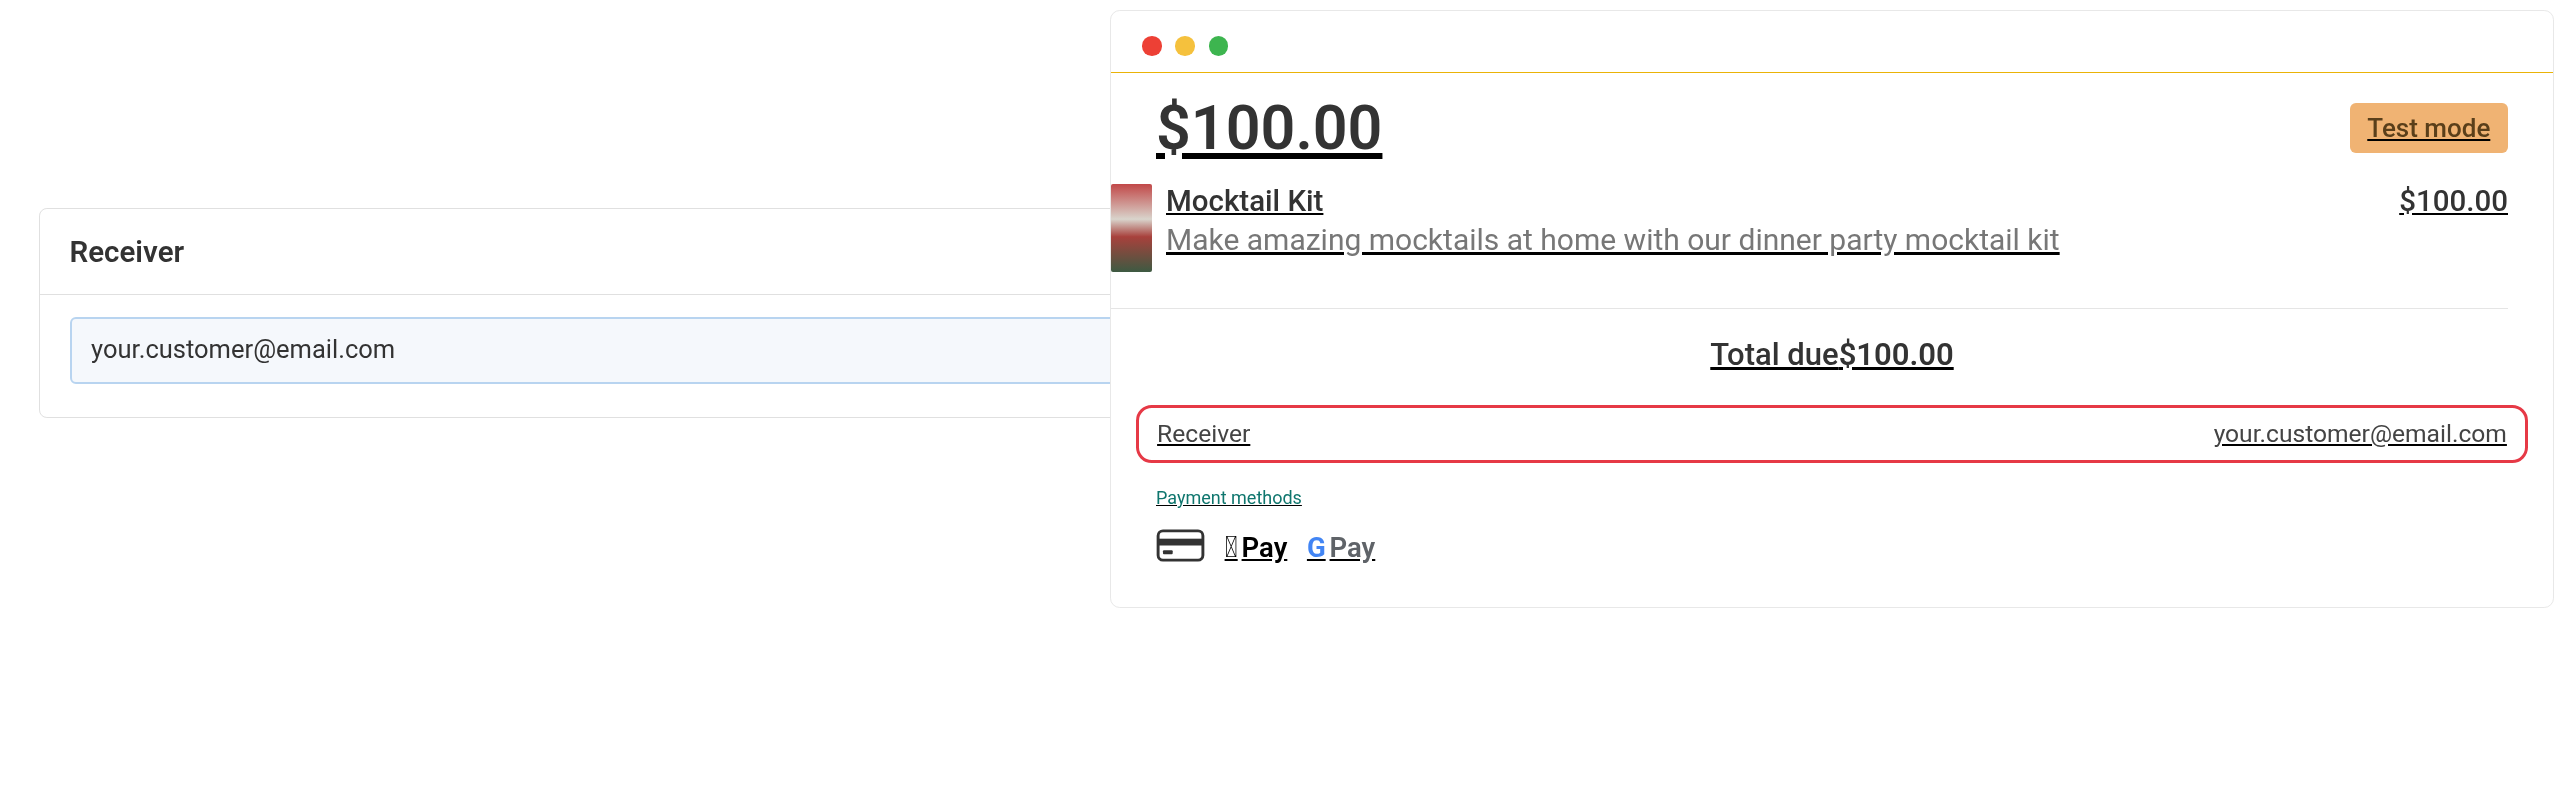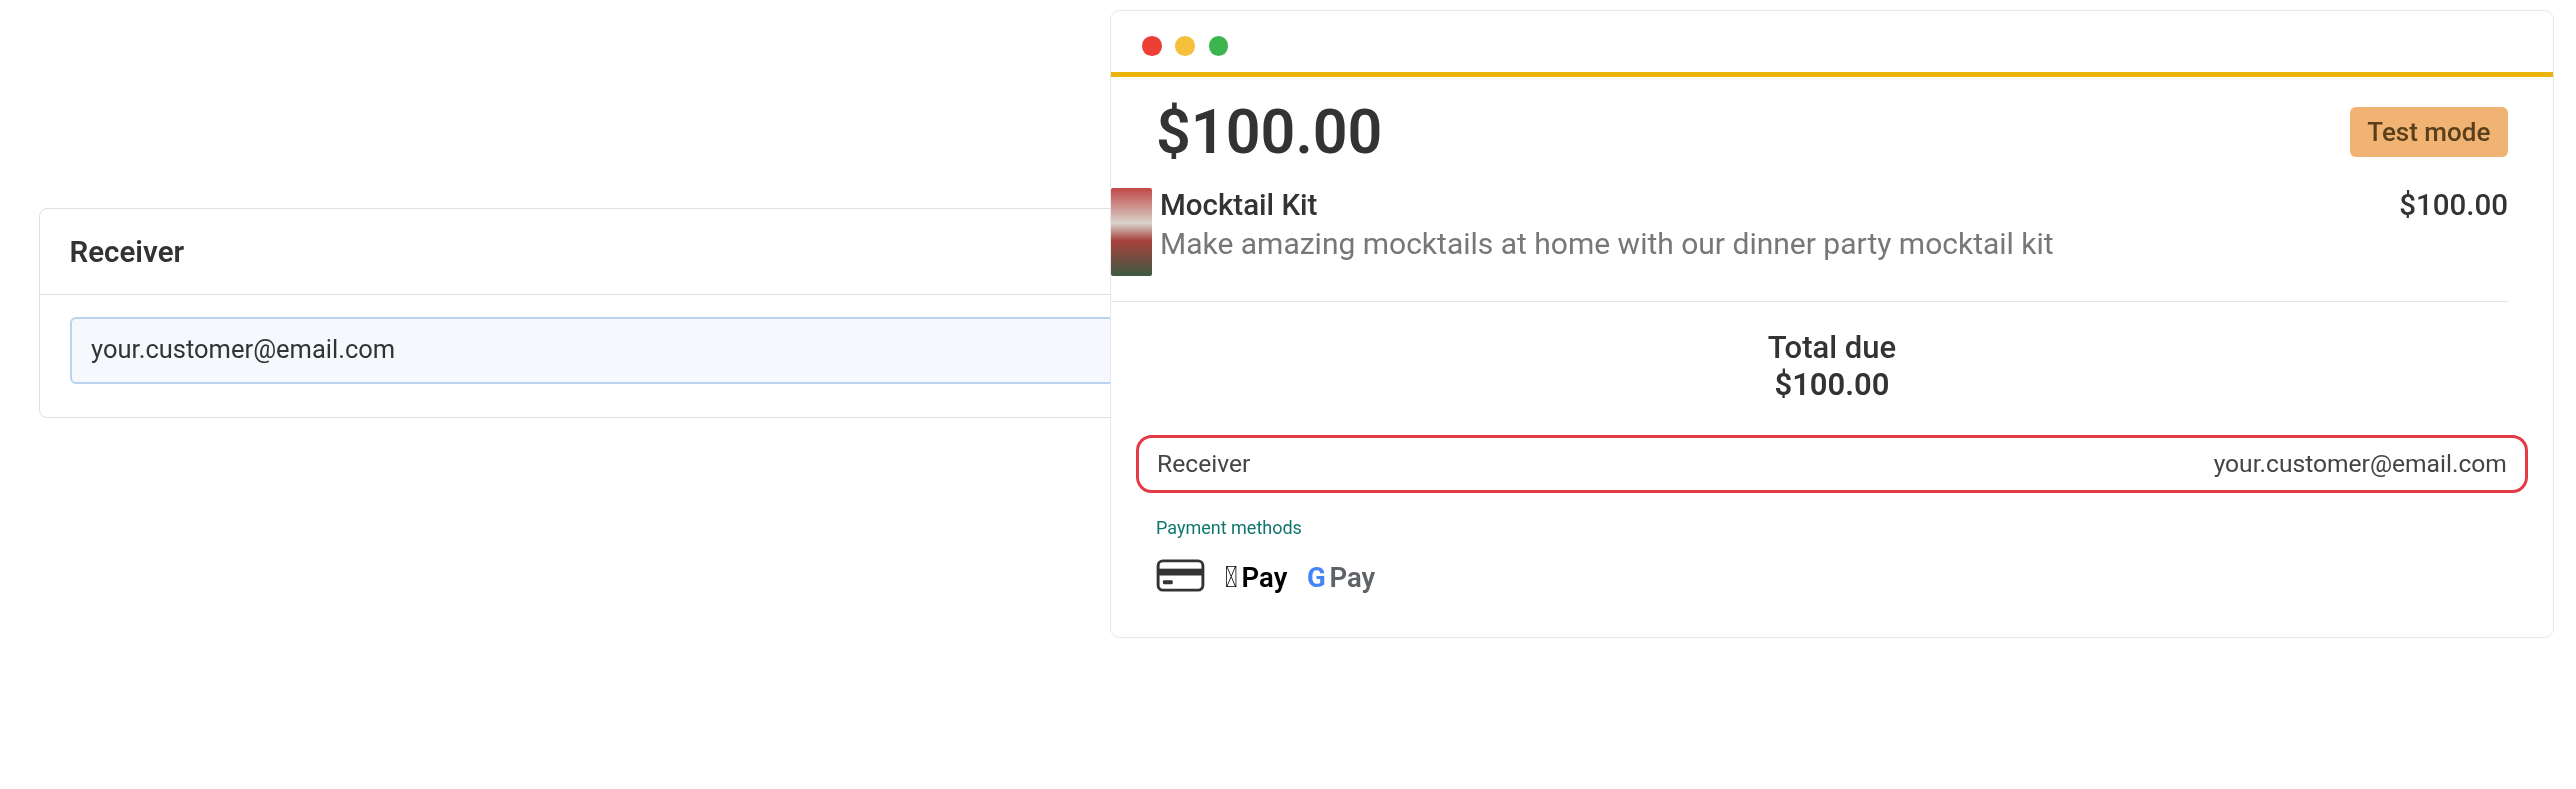--- a/index.html
+++ b/index.html
@@ -80,21 +80,22 @@
       height: 19.6px;
       border-radius: 50%;
     }
 
     .dot-red { background: #ed4035; }
     .dot-yellow { background: #f5c13d; }
     .dot-green { background: #3db54f; }
 
     .checkout-content {
       padding: 19.6px 45px 39px;
-      border-top: 5px solid #eab308;
+      border-top: 1px solid #eab308;
+      text-decoration: underline;
     }
 
     .price-row {
       display: flex;
       justify-content: space-between;
       align-items: center;
       margin-bottom: 19.6px;
     }
 
     .main-price {
@@ -108,22 +109,22 @@
       color: #5a3f1a;
       padding: 9.8px 17.7px;
       border-radius: 5.9px;
       font-size: 26px;
       font-weight: 500;
     }
 
     .line-item {
       display: flex;
       align-items: flex-start;
-      gap: 8px;
-      padding-bottom: 25px;
+      gap: 14px;
+      padding-bottom: 36px;
       border-bottom: 1px solid #e5e5e5;
       margin-top: 9.8px;
       margin-left: -45px;
       padding-left: 0;
     }
 
     .product-thumb {
       width: 41px;
       height: 88px;
       background: linear-gradient(180deg, #c14848 0%, #d9d4cc 40%, #a8413c 60%, #3d5a42 100%);
@@ -153,21 +154,20 @@
       font-weight: 500;
       color: #333;
       padding-right: 0;
     }
 
     .total-row {
       display: flex;
       justify-content: center;
       align-items: center;
       padding: 27.5px 0;
-      flex-direction: column;
     }
 
     .total-label {
       font-size: 31px;
       font-weight: 500;
       color: #333;
     }
 
     .total-amount {
       font-size: 31px;

